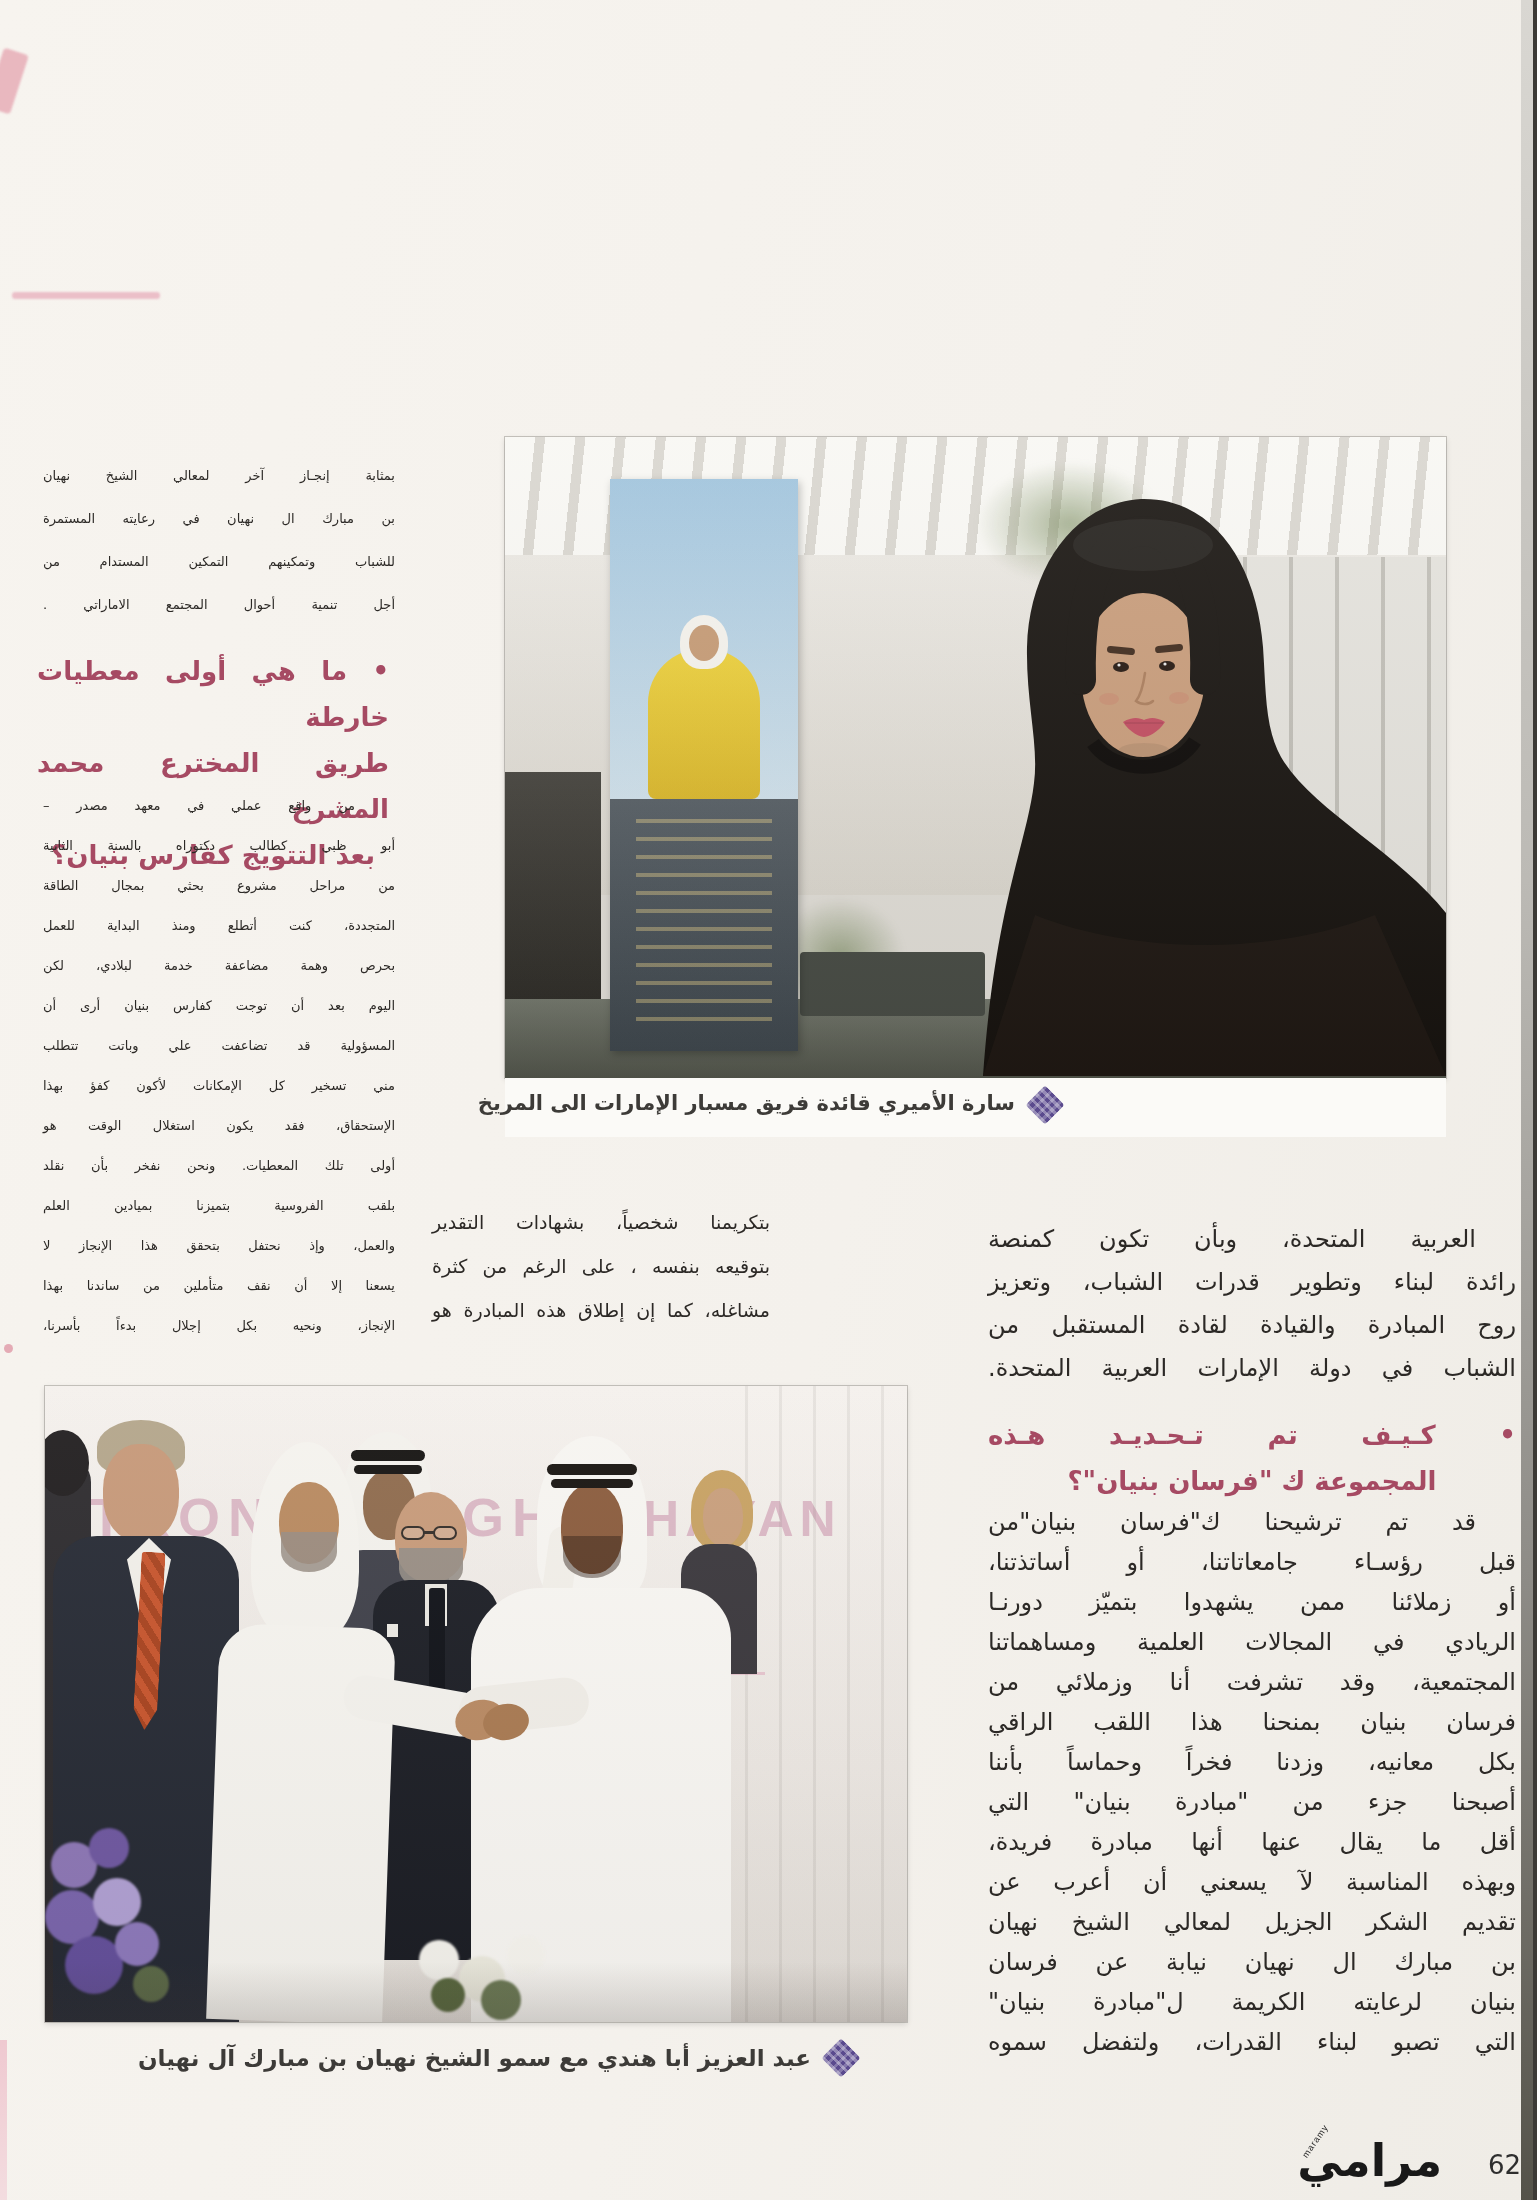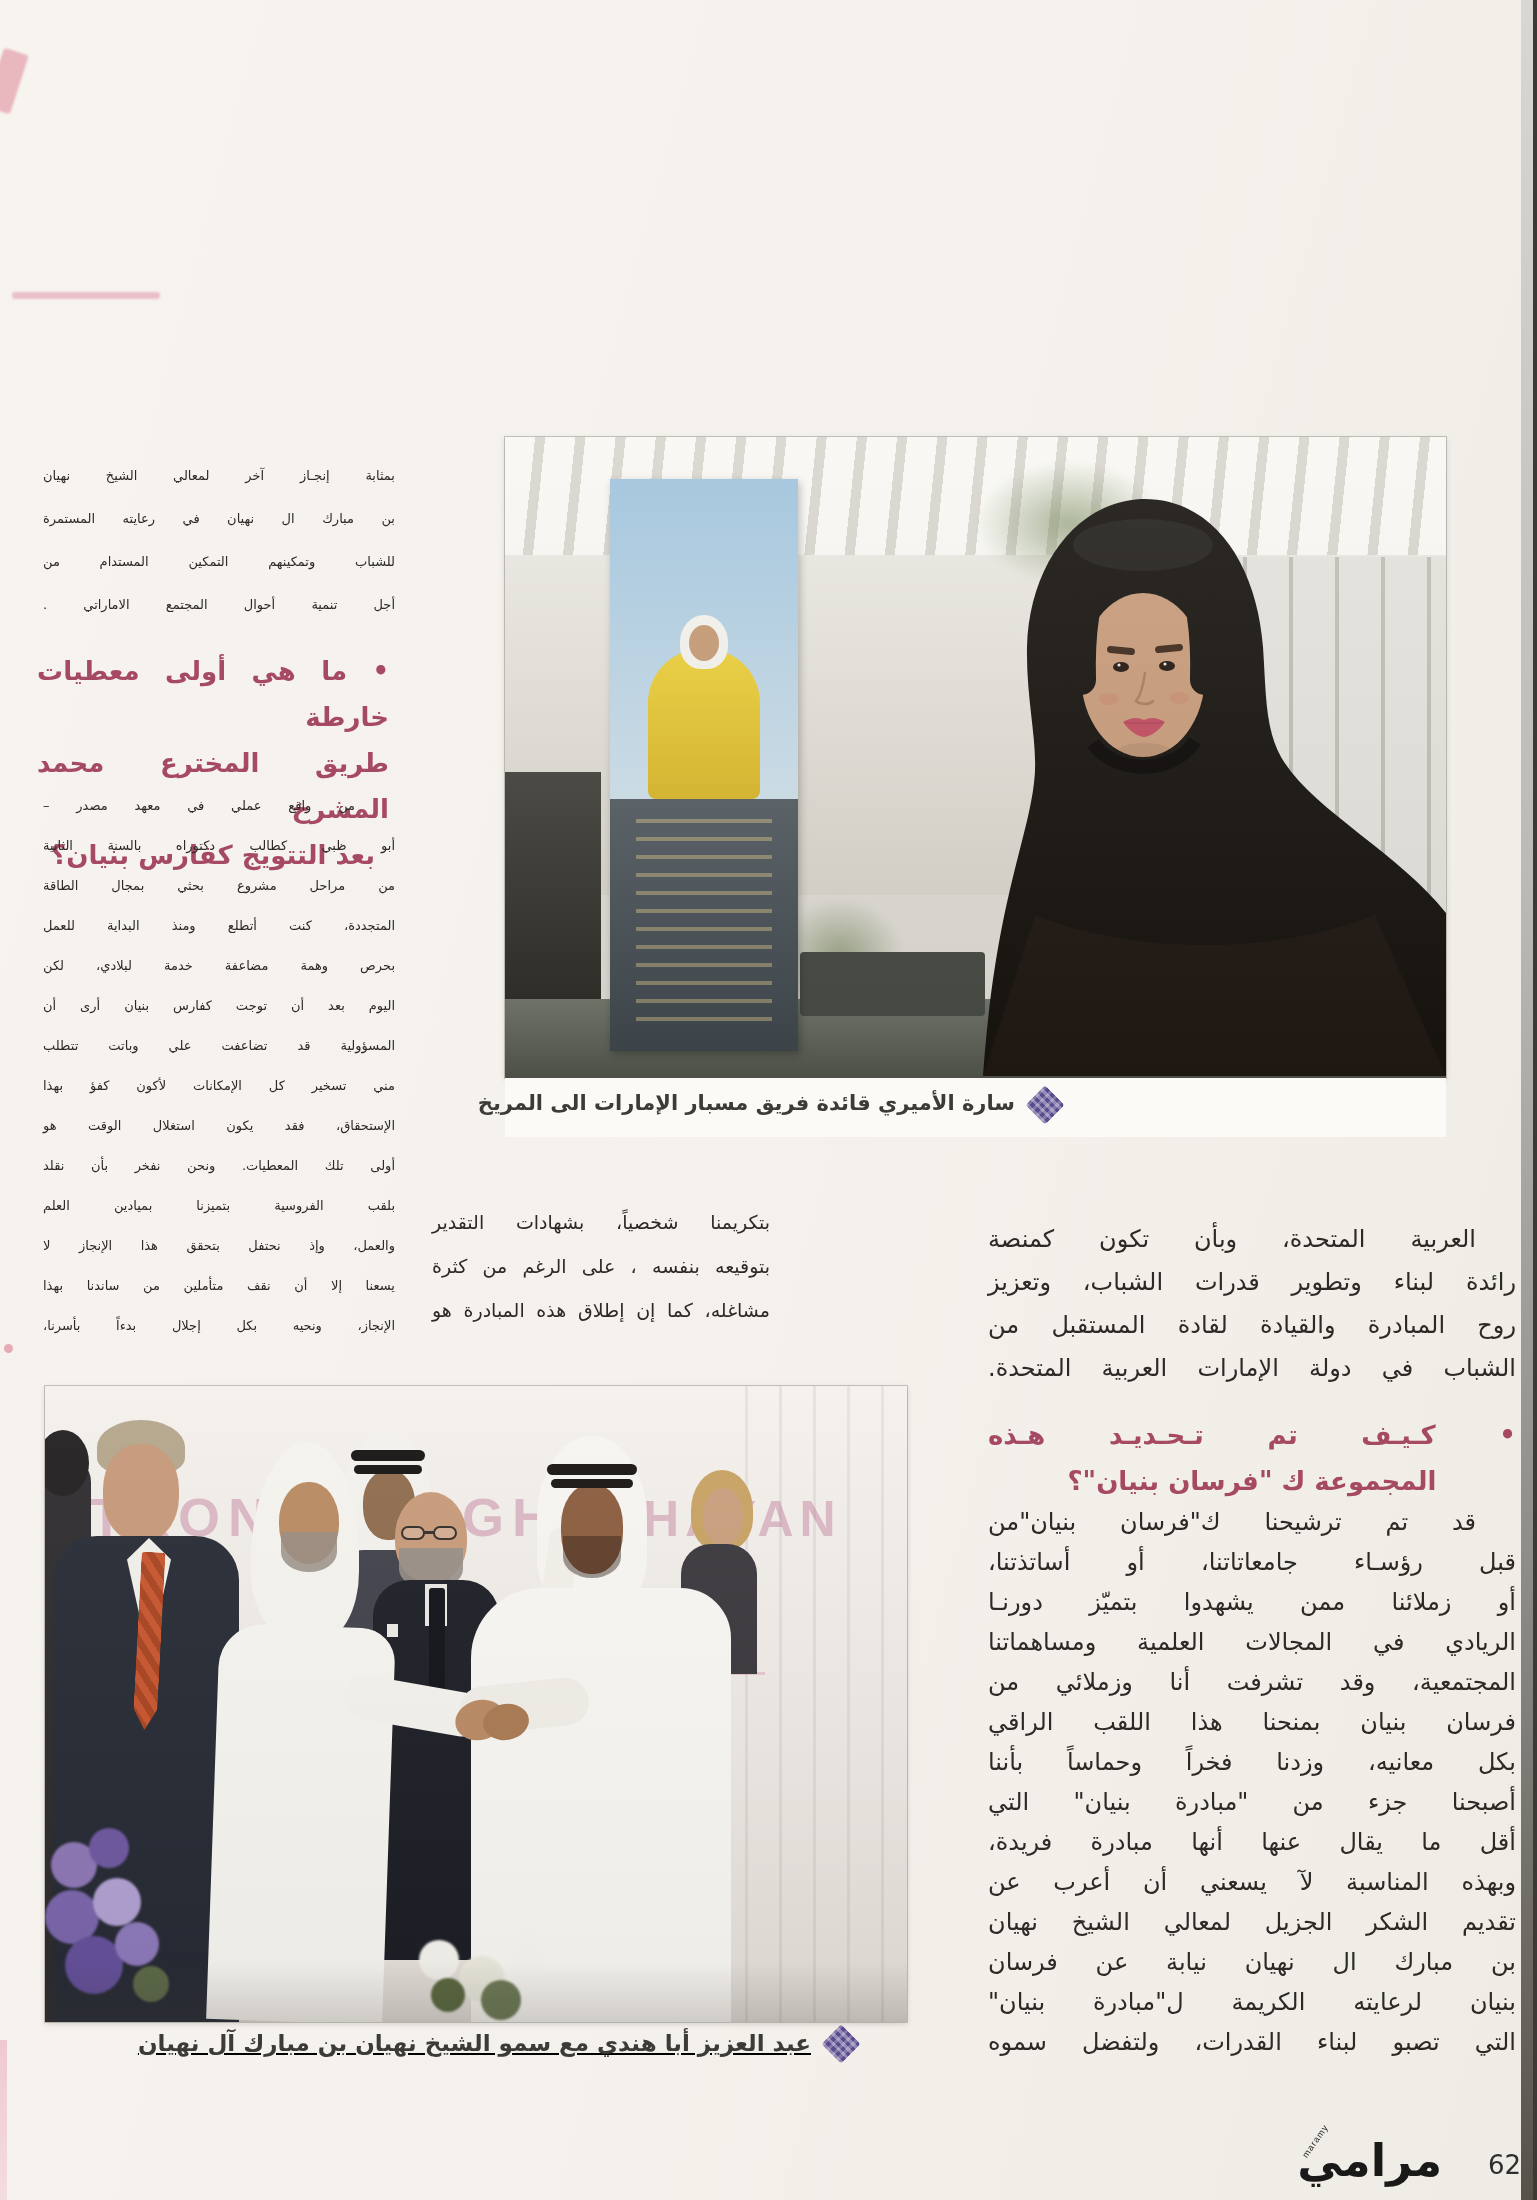--- a/index.html
+++ b/index.html
@@ -41,21 +41,21 @@
   .col-r-intro { left:988px; top:1218px; width:528px; }
   .col-h2      { left:988px; top:1412px; width:528px; }
   .col-q2      { left:988px; top:1502px; width:528px; }
 
   
   .caption-strip { position:absolute; left:505px; top:1078px; width:941px; height:59px;
     background:#fbfaf7; }
   .caption-row-top { position:absolute; right:375px; top:13px; display:flex;
     direction:rtl; align-items:flex-start; }
   .caption-bottom { position:absolute; left:45px; top:2030px; width:862px; height:56px;
-    display:flex; direction:rtl; padding-right:40px;text-decoration:underline; }
+    display:flex; direction:rtl; align-items:center; padding-right:40px; }
   .caption-text { font-weight:bold; color:#3d3b38; white-space:nowrap; }
   .cap-top { font-size:21px; } .cap-bot { font-size:23px; }
   .diamond { width:28px; height:28px; background:#5a4a8e; transform:rotate(45deg);
     border-radius:4px; margin:0 12px 0 16px; flex:0 0 auto;
     background-image:repeating-linear-gradient(0deg,rgba(255,255,255,.35) 0 3px,transparent 3px 7px),
                      repeating-linear-gradient(90deg,rgba(255,255,255,.25) 0 3px,transparent 3px 7px); }
 
   
   .footer-logo { position:absolute; left:1312px; top:2134px; width:130px; height:62px; }
   .logo-ar { font-size:45px; font-weight:bold; color:#191919; direction:rtl; display:block;

